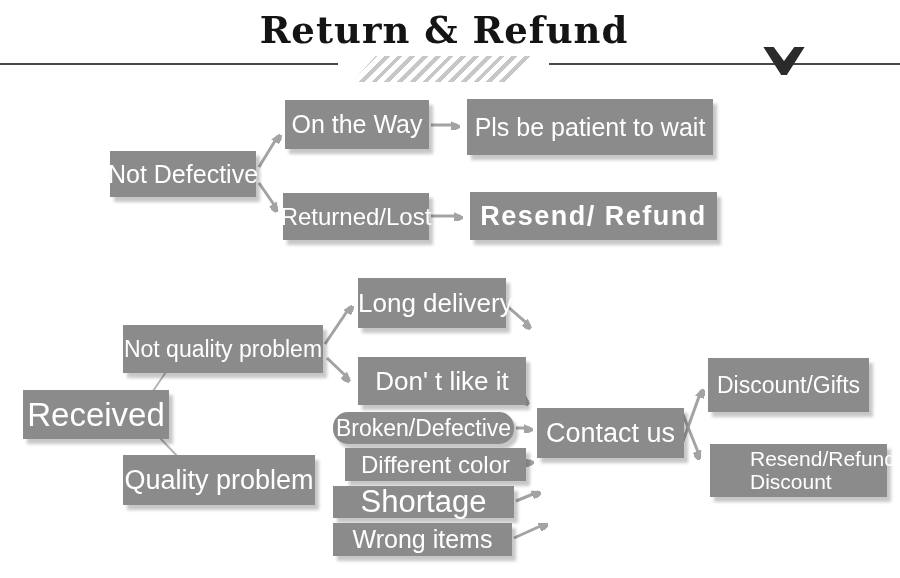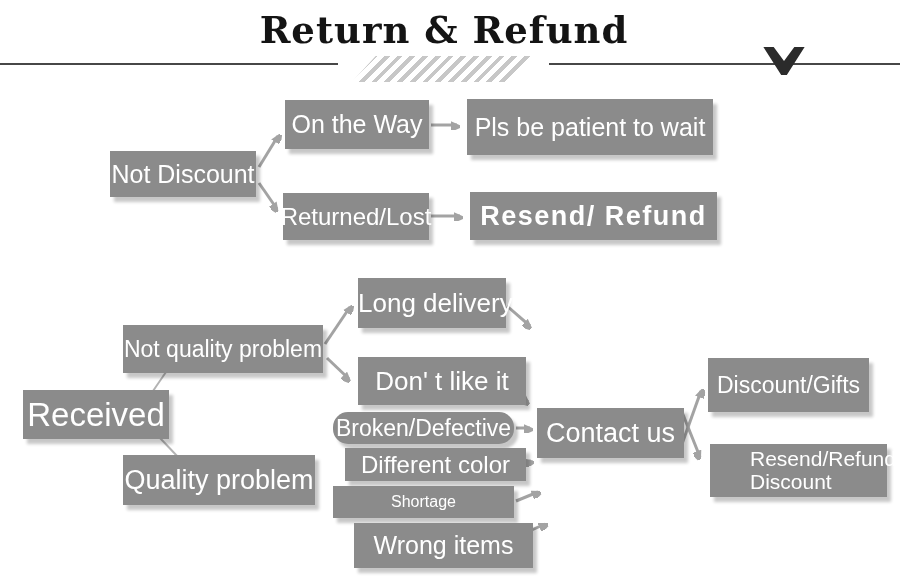--- a/index.html
+++ b/index.html
@@ -47,22 +47,22 @@
   .b-pls-wait{left:467px;top:99px;width:246px;height:56px;font-size:25px;}
   .b-returned-lost{left:283px;top:193px;width:146px;height:47px;font-size:24px;}
   .b-resend-refund{left:470px;top:192px;width:247px;height:48px;font-size:27px;font-weight:600;letter-spacing:1.5px;}
   .b-received{left:23px;top:390px;width:146px;height:49px;font-size:33px;}
   .b-not-quality{left:123px;top:325px;width:200px;height:48px;font-size:23px;}
   .b-long-delivery{left:358px;top:278px;width:148px;height:50px;font-size:26px;justify-content:flex-start;padding-left:0;}
   .b-dont-like{left:358px;top:357px;width:168px;height:48px;font-size:26px;}
   .b-quality{left:123px;top:455px;width:192px;height:50px;font-size:27px;}
   .b-broken{left:333px;top:412px;width:181px;height:32px;font-size:23px;border-radius:15px;}
   .b-diff-color{left:345px;top:448px;width:181px;height:33px;font-size:24px;}
-  .b-shortage{left:333px;top:486px;width:181px;height:32px;font-size:16px;}
-  .b-wrong-items{left:333px;top:523px;width:179px;height:45px;font-size:25px;margin-left:21px;}
+  .b-shortage{left:333px;top:486px;width:181px;height:32px;font-size:31px;}
+  .b-wrong-items{left:333px;top:523px;width:179px;height:33px;font-size:25px;}
   .b-contact{left:537px;top:408px;width:147px;height:50px;font-size:27px;}
   .b-discount-gifts{left:708px;top:358px;width:161px;height:54px;font-size:23px;}
   .b-resend2{left:710px;top:444px;width:161px;height:53px;font-size:21px;
     flex-direction:column;align-items:flex-start;justify-content:center;
     padding-left:40px;width:137px;line-height:1.08;}
 </style>
 </head>
 <body>
 
 <div class="title" style="color: rgb(20, 20, 20);">Return &amp; Refund</div>
@@ -95,21 +95,21 @@
 
   <line class="arrow" x1="516" y1="428" x2="530" y2="428" marker-end="url(#m-arrow)"></line>
   <line class="arrow" x1="516" y1="464" x2="531" y2="461" marker-end="url(#m-arrow)"></line>
   <line class="arrow" x1="516" y1="501" x2="538" y2="492" marker-end="url(#m-arrow)"></line>
   <line class="arrow" x1="514" y1="538" x2="545" y2="524" marker-end="url(#m-arrow)"></line>
 
   <line class="arrow" x1="682" y1="444" x2="701" y2="391" marker-end="url(#m-arrow)"></line>
   <line class="arrow" x1="682" y1="412" x2="700" y2="457" marker-end="url(#m-arrow)"></line>
 </svg>
 
-<div class="box b-not-received">Not Discount</div>
+<div class="box b-not-received">Not Defective</div>
 <div class="box b-on-the-way">On the Way</div>
 <div class="box b-pls-wait">Pls be patient to wait</div>
 <div class="box b-returned-lost">Returned/Lost</div>
 <div class="box b-resend-refund">Resend/ Refund</div>
 
 <div class="box b-received">Received</div>
 <div class="box b-not-quality">Not quality problem</div>
 <div class="box b-long-delivery">Long delivery</div>
 <div class="box b-dont-like">Don' t like it</div>
 <div class="box b-quality">Quality problem</div>

